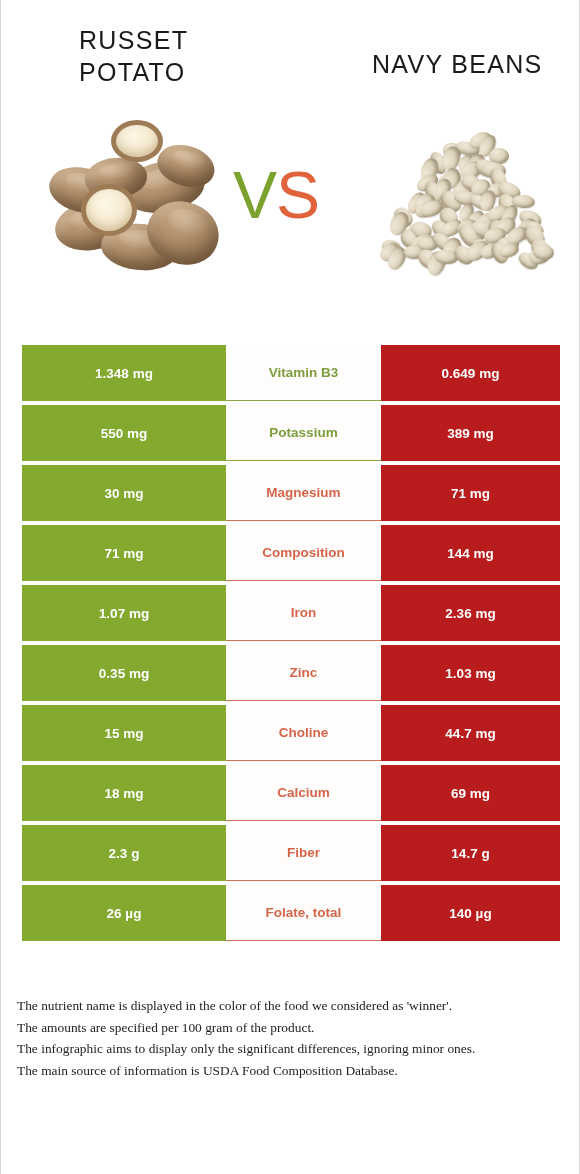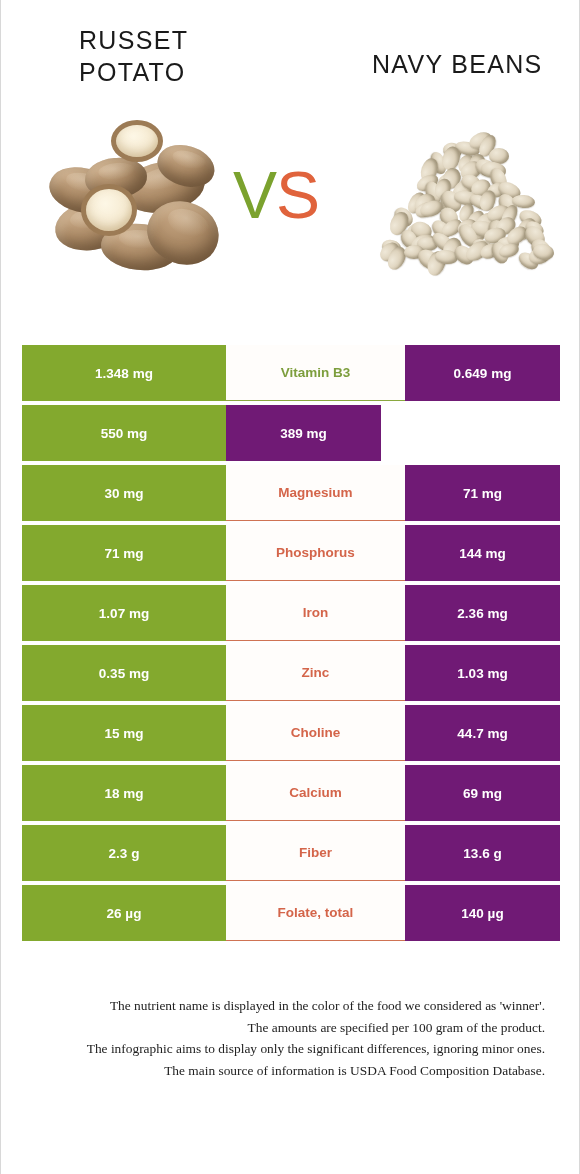--- a/index.html
+++ b/index.html
@@ -126,41 +126,41 @@
     font-size: 13.5px;
     font-weight: 600;
     box-sizing: border-box;
   }
   .cell-left {
     width: 204px;
     background: #83a92e;
     color: #ffffff;
   }
   .cell-right {
-    width: 155px;
-    background: #701a75;
+    width: 179px;
+    background: #b91c1c;
     color: #ffffff;
   }
   .cell-mid {
     flex: 1;
     background: #fffdfb;
     font-size: 13.5px;
     font-weight: 700;
     border-bottom: 1px solid #cfcfcf;
   }
   .row.win-left .cell-mid { color: #7d9e3d; border-bottom-color: #8aa83f; }
   .row.win-right .cell-mid { color: #d4654a; border-bottom-color: #cf7354; }
 
   
   .footer {
     position: absolute;
     left: 0;
     top: 995px;
     width: 560px;
-    text-align: right;
+    text-align: left;
     font-size: 13.4px;
     color: #222222;
     line-height: 1.62;
     font-family: "Liberation Serif", serif;
   }
   .footer p { margin: 0; padding: 0 16px; }
 </style>
 </head>
 <body>
 
@@ -279,30 +279,31 @@
 </div>
 
 <div class="table" id="comparison-table">
     <div class="row win-left">
       <div class="cell cell-left">1.348 mg</div>
       <div class="cell cell-mid">Vitamin B3</div>
       <div class="cell cell-right">0.649 mg</div>
     </div>
     <div class="row win-left">
       <div class="cell cell-left">550 mg</div>
+      <div class="cell cell-mid">Potassium</div>
       <div class="cell cell-right">389 mg</div>
     </div>
     <div class="row win-right">
       <div class="cell cell-left">30 mg</div>
       <div class="cell cell-mid">Magnesium</div>
       <div class="cell cell-right">71 mg</div>
     </div>
     <div class="row win-right">
       <div class="cell cell-left">71 mg</div>
-      <div class="cell cell-mid">Phosphorus</div>
+      <div class="cell cell-mid">Composition</div>
       <div class="cell cell-right">144 mg</div>
     </div>
     <div class="row win-right">
       <div class="cell cell-left">1.07 mg</div>
       <div class="cell cell-mid">Iron</div>
       <div class="cell cell-right">2.36 mg</div>
     </div>
     <div class="row win-right">
       <div class="cell cell-left">0.35 mg</div>
       <div class="cell cell-mid">Zinc</div>
@@ -314,21 +315,21 @@
       <div class="cell cell-right">44.7 mg</div>
     </div>
     <div class="row win-right">
       <div class="cell cell-left">18 mg</div>
       <div class="cell cell-mid">Calcium</div>
       <div class="cell cell-right">69 mg</div>
     </div>
     <div class="row win-right">
       <div class="cell cell-left">2.3 g</div>
       <div class="cell cell-mid">Fiber</div>
-      <div class="cell cell-right">13.6 g</div>
+      <div class="cell cell-right">14.7 g</div>
     </div>
     <div class="row win-right">
       <div class="cell cell-left">26 µg</div>
       <div class="cell cell-mid">Folate, total</div>
       <div class="cell cell-right">140 µg</div>
     </div>
   </div>
 
 <div class="footer">
     <p>The nutrient name is displayed in the color of the food we considered as 'winner'.</p>

